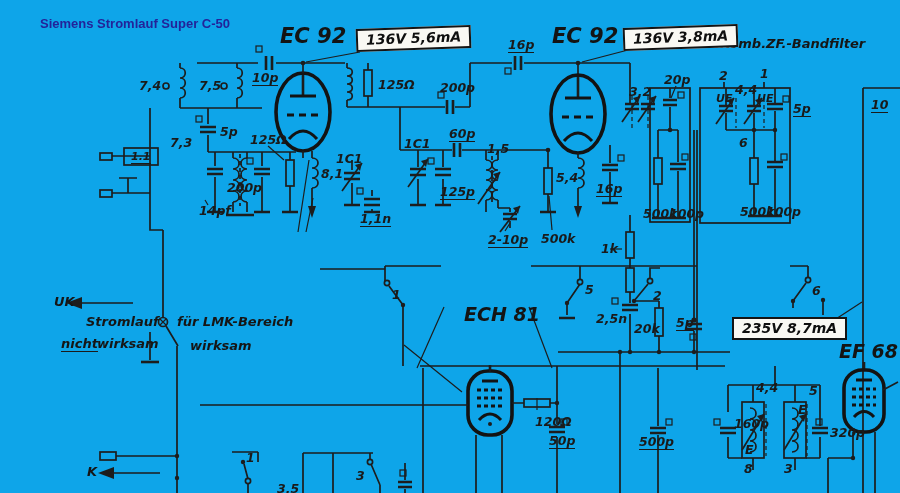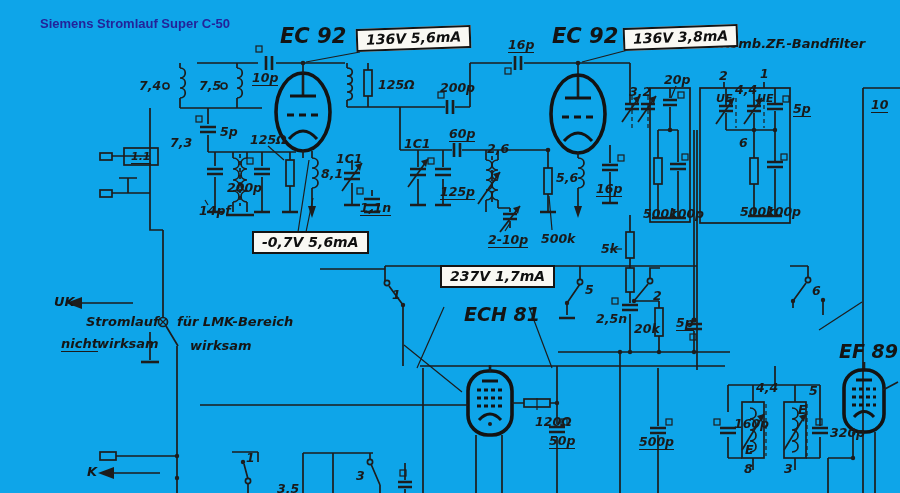--- a/index.html
+++ b/index.html
@@ -295,58 +295,57 @@
     <path class="w2" d="M398,482 H412 M398,487 H412"></path>
     <rect x="400" y="470" width="6" height="6" class="w1"></rect>
   </g>
 </svg>
 
 <div class="ttl">Siemens Stromlauf Super C-50</div>
 
 <div class="tube-lbl" style="left:280px;top:24px">EC 92</div>
 <div class="tube-lbl" style="left:552px;top:24px">EC 92</div>
 <div class="mid-lbl" style="left:464px;top:303px">ECH 81</div>
-<div class="mid-lbl" style="left:839px;top:340px">EF 89</div>
+<div class="mid-lbl" style="left:839px;top:340px">EF 68</div>
 <div class="sec" style="left:706px;top:36px">1.Komb.ZF.-Bandfilter</div>
 
 <div class="mbox r2" style="left:356px;top:27px">136V 5,6mA</div>
 <div class="mbox r2" style="left:623px;top:26px">136V 3,8mA</div>
-<div class="mbox" style="left:252px;top:231px">-0,7V 5,6mA</div>
 <div style="position:absolute;left:440px;top:265px">
-  <div class="mbox" style="position:static">237V 1,7mA</div>
 </div>
+<div class="mbox" style="left:732px;top:317px">235V 8,7mA</div>
 
 <span class="lbl" style="left:139px;top:78px">7,4</span>
 <span class="lbl" style="left:199px;top:78px">7,5</span>
 <span class="lbl u" style="left:252px;top:70px">10p</span>
 <span class="lbl" style="left:220px;top:124px">5p</span>
 <span class="lbl" style="left:170px;top:135px">7,3</span>
 <span class="lbl sm u" style="left:131px;top:150px">1.1</span>
 <span class="lbl" style="left:250px;top:132px">125Ω</span>
 <span class="lbl" style="left:227px;top:180px">200p</span>
 <span class="lbl" style="left:199px;top:203px">14pf</span>
 <span class="lbl" style="left:378px;top:77px">125Ω</span>
 <span class="lbl" style="left:440px;top:80px">200p</span>
 <span class="lbl u" style="left:508px;top:37px">16p</span>
 <span class="lbl" style="left:321px;top:166px">8,1</span>
 <span class="lbl" style="left:336px;top:151px">1C1</span>
-<span class="lbl u" style="left:360px;top:200px">1,1n</span>
+<span class="lbl u" style="left:360px;top:211px">1,1n</span>
 <span class="lbl" style="left:404px;top:136px">1C1</span>
 <span class="lbl u" style="left:449px;top:126px">60p</span>
 <span class="lbl u" style="left:440px;top:184px">125p</span>
-<span class="lbl" style="left:487px;top:141px">2,6</span>
+<span class="lbl" style="left:487px;top:141px">1,5</span>
 <span class="lbl u" style="left:488px;top:232px">2-10p</span>
 <span class="lbl" style="left:541px;top:231px">500k</span>
-<span class="lbl" style="left:556px;top:170px">5,6</span>
+<span class="lbl" style="left:556px;top:170px">5,4</span>
 <span class="lbl u" style="left:596px;top:181px">16p</span>
 <span class="lbl" style="left:643px;top:206px">500k</span>
 <span class="lbl" style="left:669px;top:206px">100p</span>
 <span class="lbl" style="left:629px;top:84px">3,2</span>
 <span class="lbl" style="left:664px;top:72px">20p</span>
-<span class="lbl" style="left:601px;top:241px">5k</span>
+<span class="lbl" style="left:601px;top:241px">1k</span>
 <span class="lbl" style="left:596px;top:311px">2,5n</span>
 <span class="lbl" style="left:634px;top:321px">20k</span>
 <span class="lbl u" style="left:676px;top:315px">5p</span>
 <span class="lbl sm" style="left:716px;top:92px">UE</span>
 <span class="lbl sm" style="left:757px;top:92px">UE</span>
 <span class="lbl" style="left:735px;top:82px">4,4</span>
 <span class="lbl" style="left:719px;top:68px">2</span>
 <span class="lbl" style="left:760px;top:66px">1</span>
 <span class="lbl u" style="left:793px;top:101px">5p</span>
 <span class="lbl" style="left:739px;top:135px">6</span>

